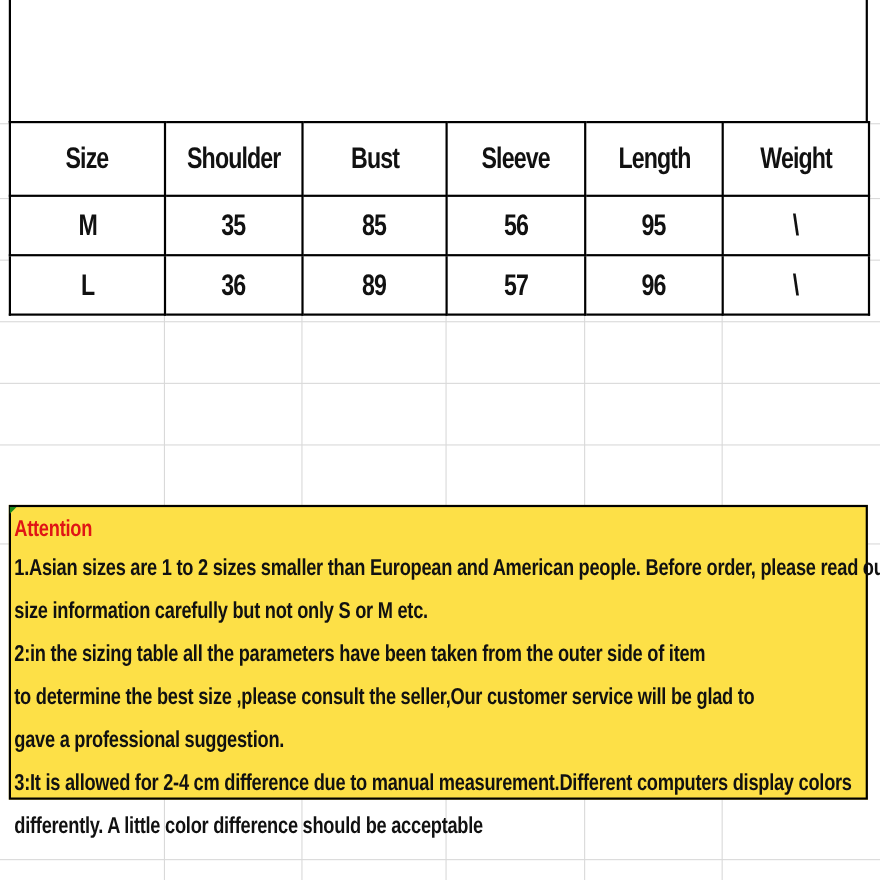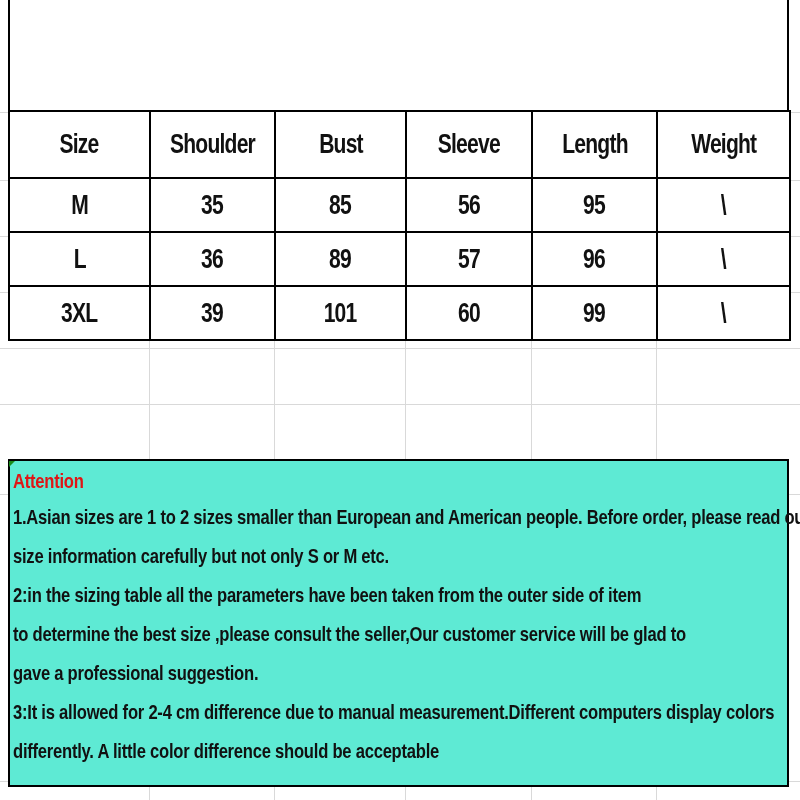--- a/index.html
+++ b/index.html
@@ -10,22 +10,22 @@
   .top-box { position:absolute; left:8px; top:-2px; width:781px; height:113px;
              border-left:2px solid #000; border-right:2px solid #000; box-sizing:border-box; background:#fff; }
   table.size-table { position:absolute; left:8px; top:110px; border-collapse:collapse;
                      background:#fff; table-layout:fixed; }
   table.size-table td { border:2.5px solid #000; text-align:center; vertical-align:middle;
                         font-weight:bold; font-size:27px; padding:0; transform-origin:center;
                         letter-spacing:-1px; }
   table.size-table td span { display:inline-block; transform:scaleX(0.78); }
   table.size-table tr.hdr td { height:65px;margin-left:18px; }
   table.size-table tr.row td { height:52px; }
-  .notes { position:absolute; left:8px; top:459px; width:781px; height:328px;
-           border:2.5px solid #000; box-sizing:border-box; background:#5eead4; padding:4px 0 0 3px; }
+  .notes { position:absolute; left:8px; top:459px; width:781px; height:268px;
+           border:2.5px solid #000; box-sizing:border-box; background:#fde047; padding:4px 0 0 3px; }
   .note-line { font-weight:bold; font-size:21px; line-height:39px; white-space:nowrap;
                transform:scaleX(0.79); transform-origin:left center; letter-spacing:-0.3px; }
   .attention { color:#e01515; line-height:32px; }
   .corner-mark { position:absolute; left:9px; top:461px; width:0; height:0;
                  border-top:6px solid #1a8a1a; border-right:6px solid transparent; }
 </style>
 </head>
 <body>
 
 <div class="gridline-h" style="top:112px"></div>
@@ -71,28 +71,20 @@
     <td><span>\</span></td>
   </tr>
   <tr class="row">
     <td><span>L</span></td>
     <td><span>36</span></td>
     <td><span>89</span></td>
     <td><span>57</span></td>
     <td><span>96</span></td>
     <td><span>\</span></td>
   </tr>
-  <tr class="row">
-    <td><span>3XL</span></td>
-    <td><span>39</span></td>
-    <td><span>101</span></td>
-    <td><span>60</span></td>
-    <td><span>99</span></td>
-    <td><span>\</span></td>
-  </tr>
 </tbody>
   </table>
 
 <div class="notes">
   <div class="note-line attention">Attention</div>
   <div class="note-line">1.Asian sizes are 1 to 2 sizes smaller than European and American people.  Before order, please read our</div>
   <div class="note-line">size information carefully but not only S or M etc.</div>
   <div class="note-line">2:in the sizing table all the parameters have been taken from the outer side of item</div>
   <div class="note-line">to determine the best size ,please consult the seller,Our customer service will be glad to</div>
   <div class="note-line">gave a professional suggestion.</div>

